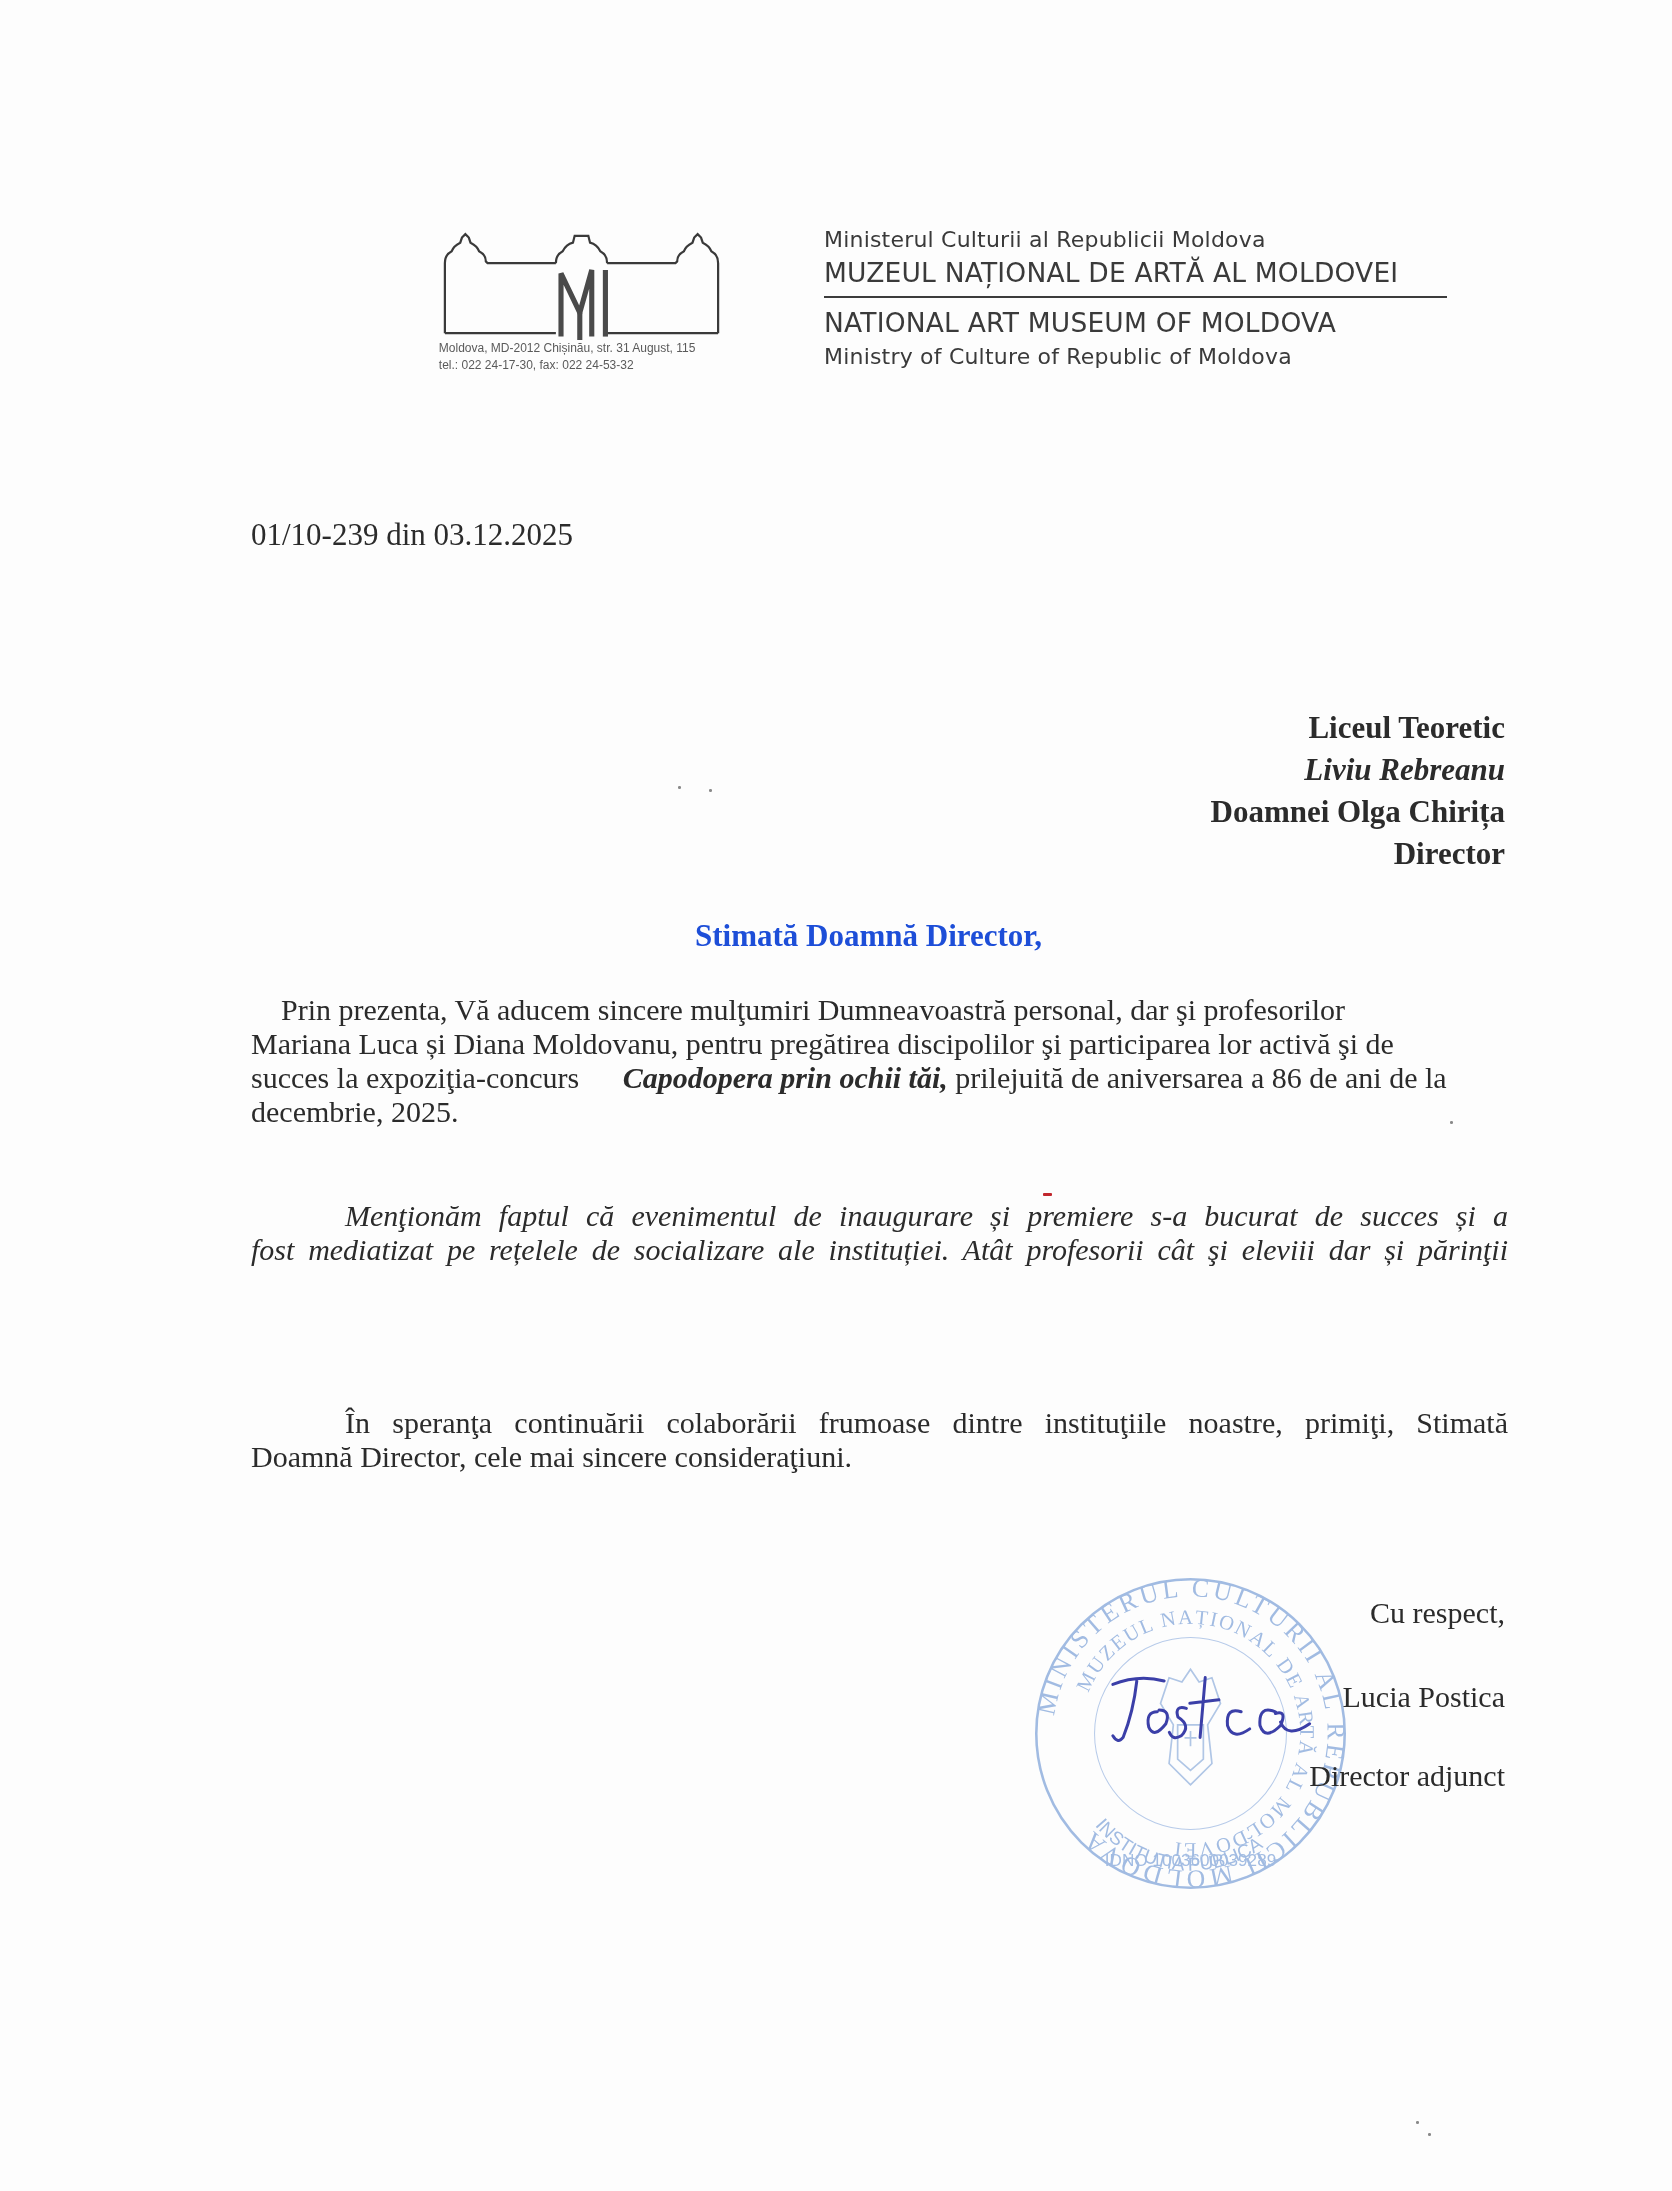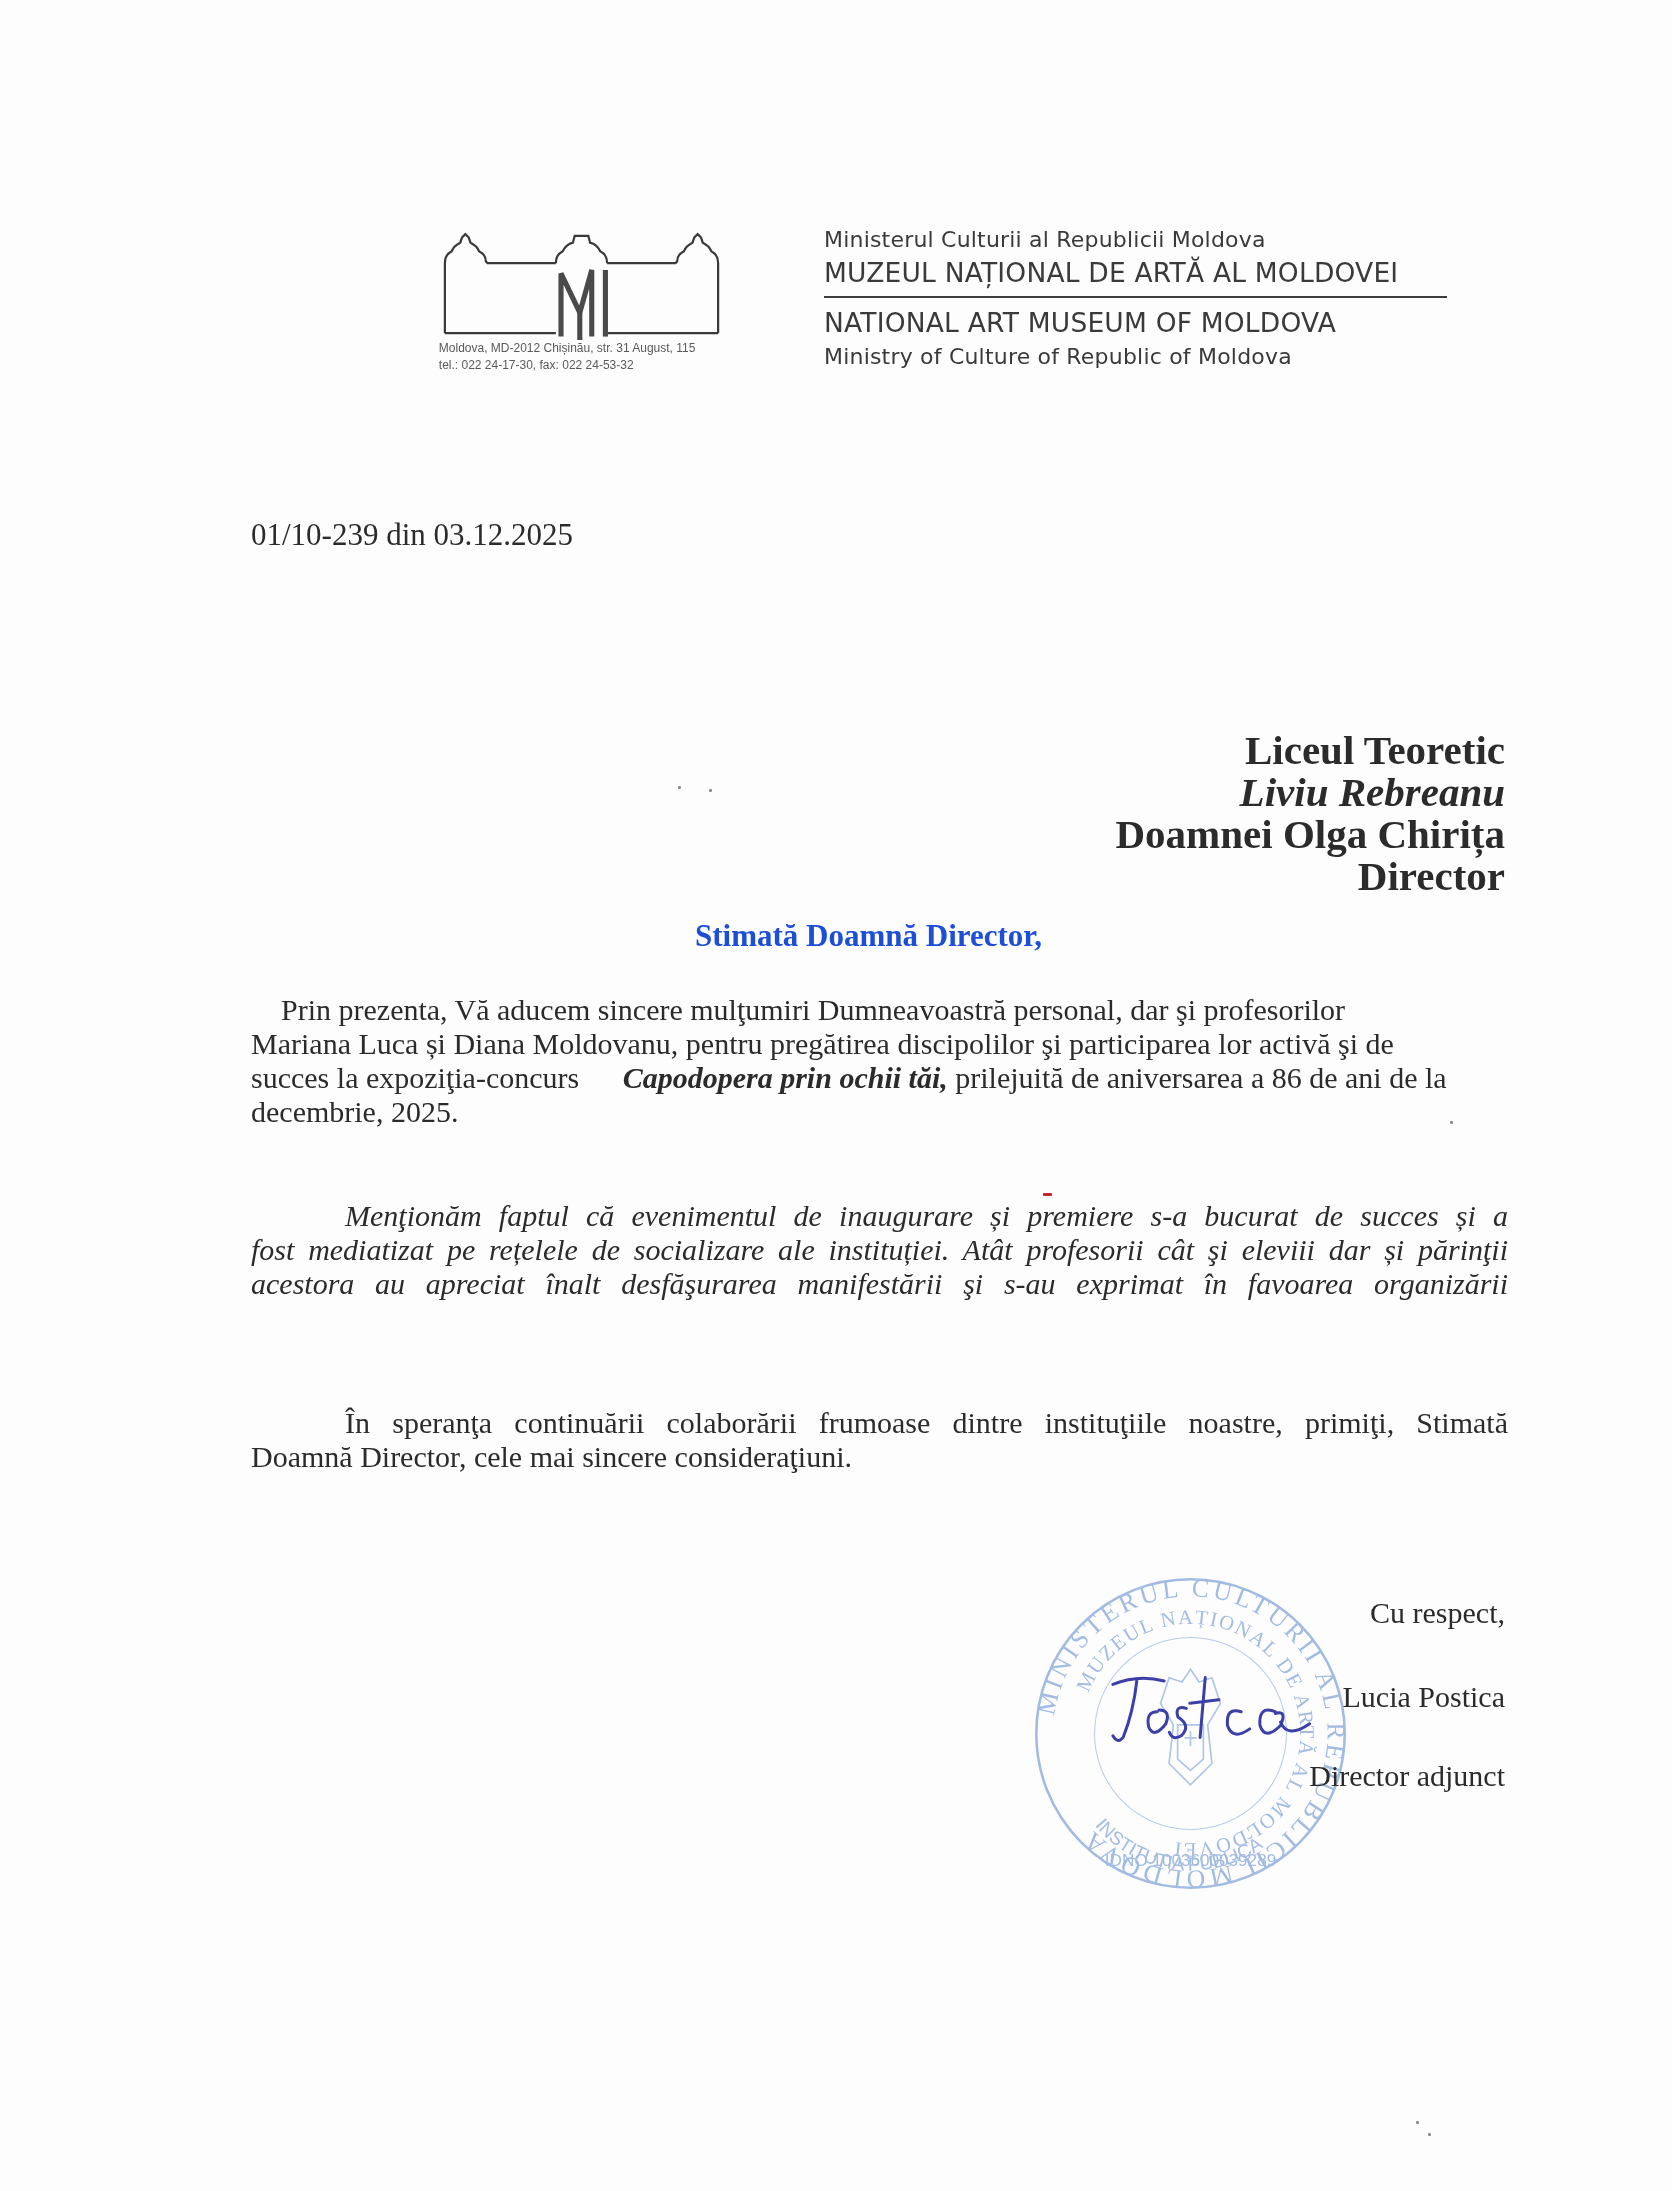--- a/index.html
+++ b/index.html
@@ -77,23 +77,23 @@
       top: 517px;
       font-size: 31px;
       color: #2b2b2b;
       white-space: nowrap;
     }
 
     
     .addressee {
       position: absolute;
       right: 168px;
-      top: 729px;
+      top: 707px;
       text-align: right;
-      font-size: 41px;
+      font-size: 31px;
       line-height: 42px;
       font-weight: bold;
       color: #2b2b2b;
     }
     .addressee .italic {
       font-style: italic;
       font-weight: bold;
     }
 
     
@@ -224,21 +224,20 @@
   <div class="body-text p1">
     <span class="body-line indent-small">Prin prezenta, Vă aducem sincere mulţumiri Dumneavoastră personal, dar şi profesorilor</span>
     <span class="body-line">Mariana Luca  și Diana Moldovanu, pentru pregătirea discipolilor şi participarea lor activă şi de</span>
     <span class="body-line"><span>succes la expoziţia-concurs </span><span class="em-title">Capodopera prin ochii tăi,</span><span> prilejuită de  aniversarea a 86 de ani de la</span></span>
     <span class="body-line">decembrie,  2025.</span>
   </div>
 
   <div class="body-text p2">
     <span class="body-line justify indent-big">Menţionăm faptul că evenimentul de inaugurare și premiere s-a bucurat de succes și a</span>
     <span class="body-line justify">fost mediatizat pe rețelele de socializare ale instituției. Atât profesorii cât şi eleviii dar și părinţii</span>
-    <span class="body-line justify">acestora au apreciat înalt desfăşurarea manifestării şi s-au exprimat în favoarea organizării</span>
   </div>
 
   <div class="body-text p3">
     <span class="body-line justify indent-big">În speranţa continuării colaborării frumoase dintre instituţiile noastre, primiţi, Stimată</span>
     <span class="body-line">Doamnă  Director, cele mai sincere consideraţiuni.</span>
   </div>
 
   <svg class="stamp" viewBox="0 0 370 370">
     <defs>
       <path id="stampOuter" d="M185,185 m-160,0 a160,160 0 1,1 320,0 a160,160 0 1,1 -320,0"></path>

